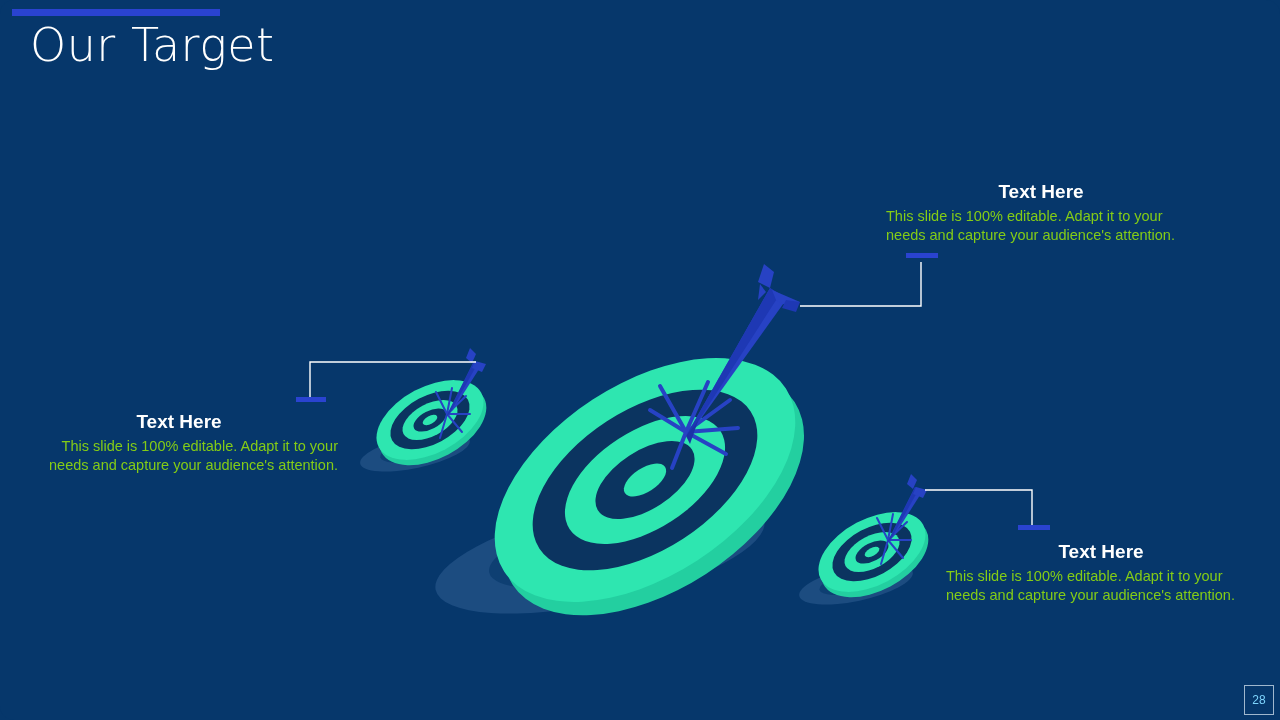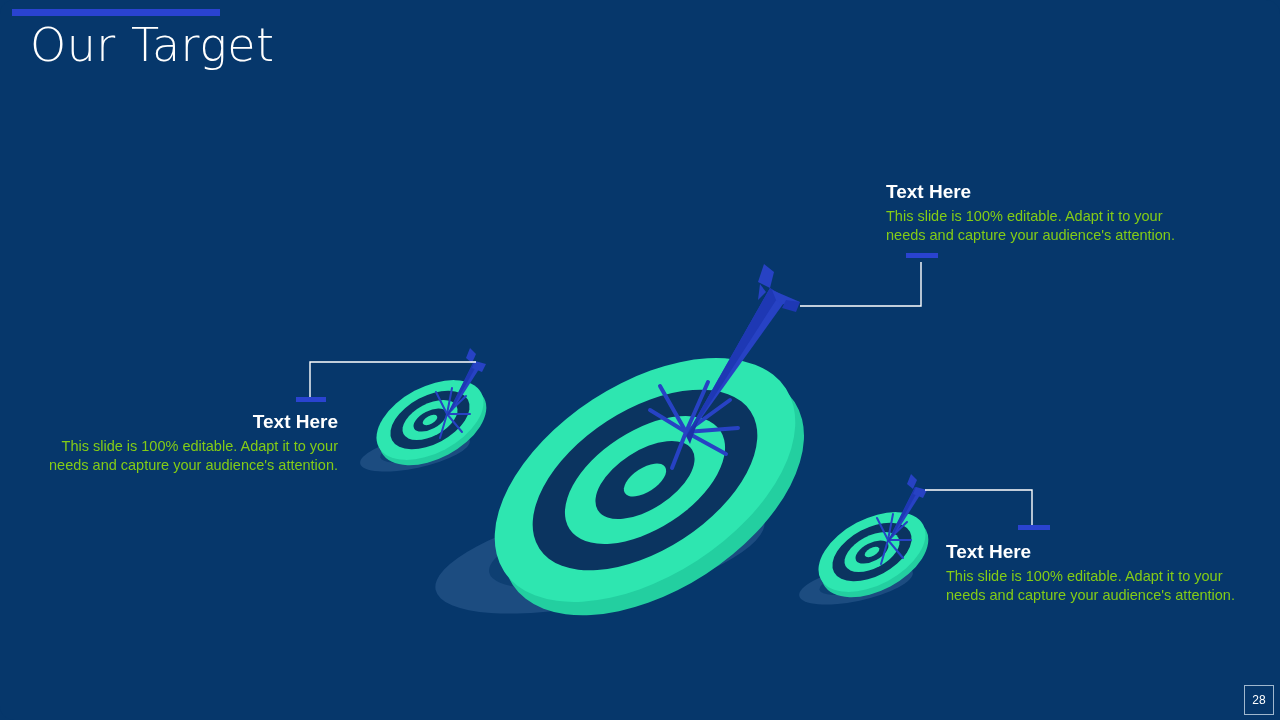--- a/index.html
+++ b/index.html
@@ -39,38 +39,39 @@
   }
 
   
   .callout { position:absolute; }
   .callout .c-title {
     font-size:19px;
     font-weight:bold;
     color:#FFFFFF;
     line-height:1.25;
     margin-bottom:3px;
+    text-align:center;
   }
   .callout .c-body {
     font-size:14.5px;
     color:#84cc16;
     line-height:1.35;
   }
 
   #callout-top-right { left:886px; top:180px; width:310px; text-align:left; }
   #callout-left      { left:20px;  top:410px; width:318px; text-align:right; }
   #callout-bottom-right { left:946px; top:540px; width:310px; text-align:left; }
 
   
   #page-number-badge {
     position:absolute; right:6px; bottom:5px;
     width:30px; height:30px;
     border:1px solid #9FB7CE;
     display:flex; align-items:center; justify-content:center;
-    font-size:12px; color:#ffffff;
+    font-size:12px; color:#7dd3fc;
     background:#06376B;
   }
 </style>
 </head>
 <body>
 
 <div id="slide">
 
   <div id="title-accent-bar"></div>
   <div id="page-title">Our Target</div>

